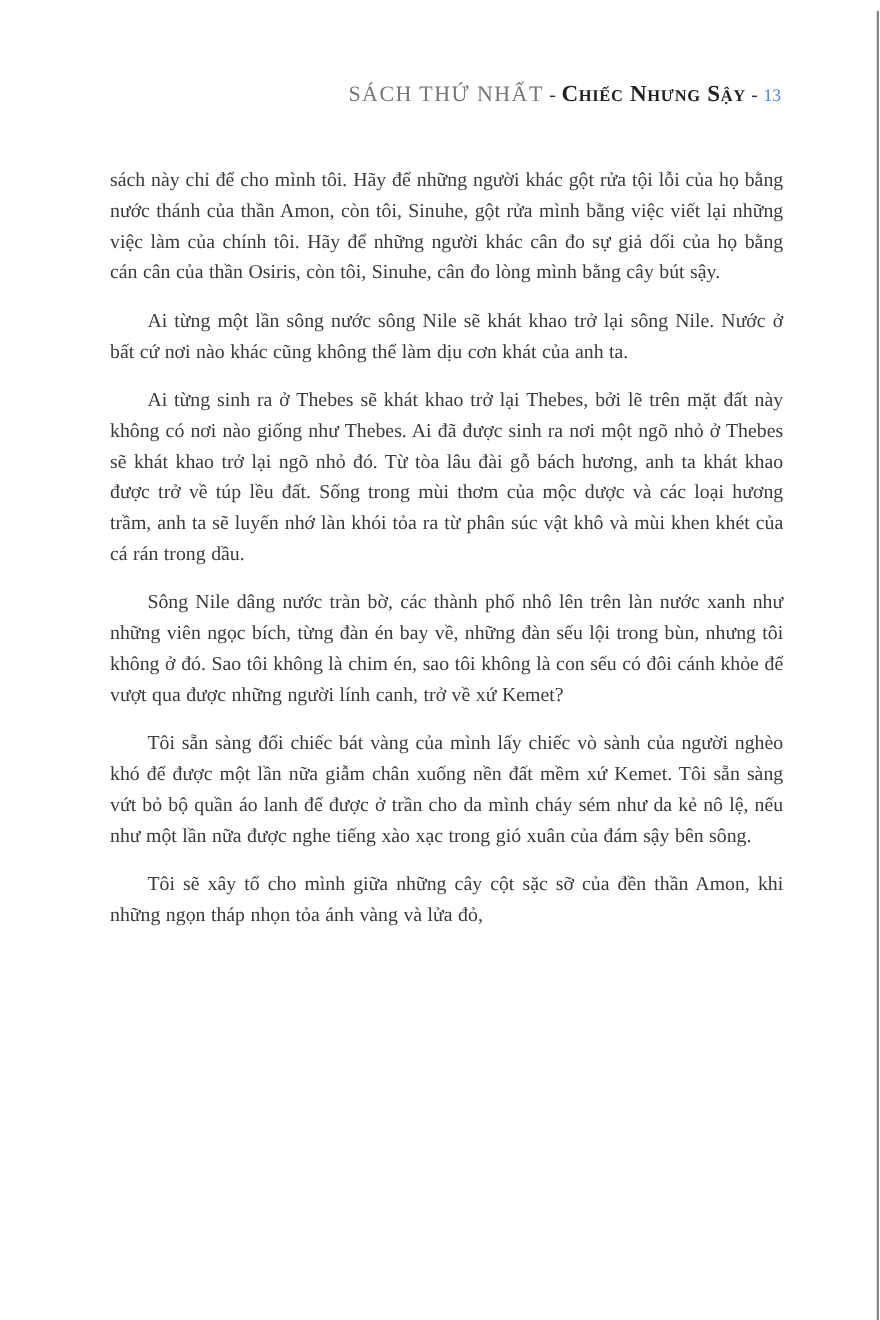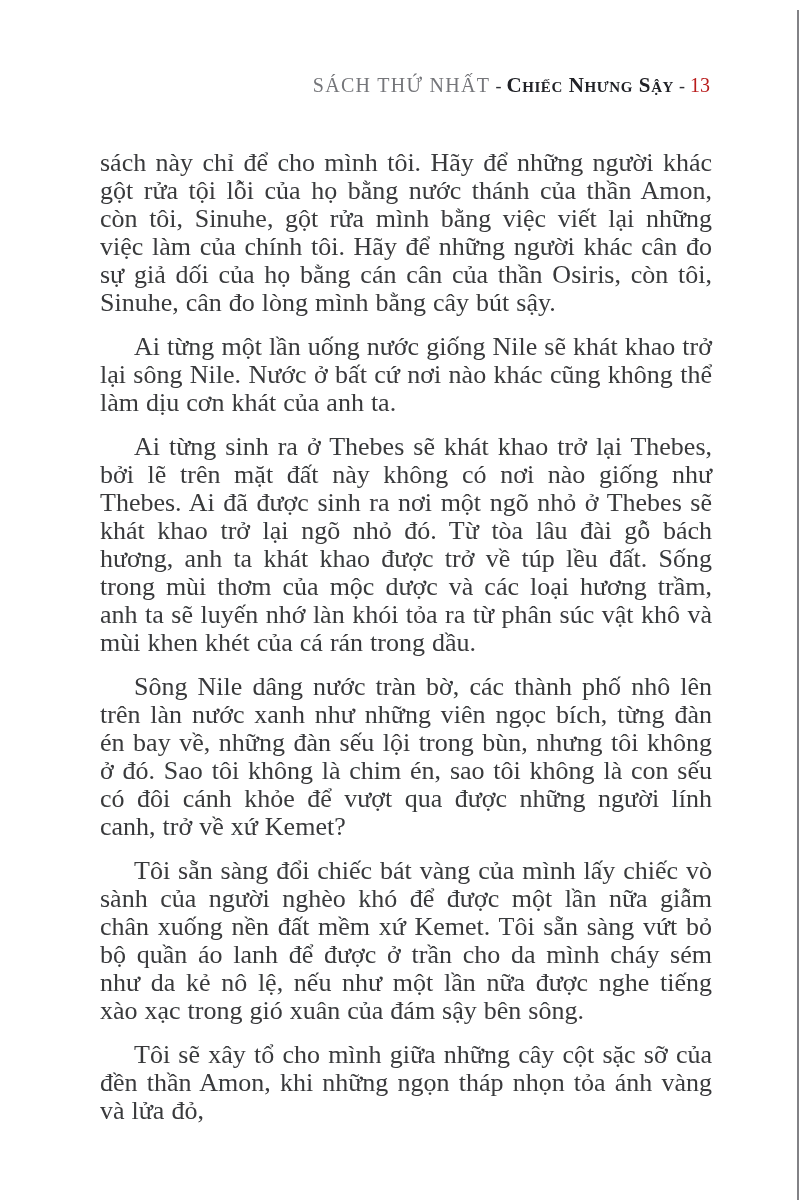--- a/index.html
+++ b/index.html
@@ -45,33 +45,33 @@
     margin: 0 5px;
   }
   .hdr-title {
     font-size: 21px;
     font-weight: bold;
     font-variant: small-caps;
     letter-spacing: 0.6px;
     color: #212227;
   }
   .hdr-page {
-    font-size: 20px;
-    color: #b91c1c;
+    font-size: 16px;
+    color: #3b82f6;
   }
   
   .page-body {
     position: absolute;
     top: 149px;
     left: 100px;
     width: 612px;
   }
   .body-par {
     margin: 0 0 16px 0;
-    font-size: 26px;
+    font-size: 18px;
     line-height: 28px;
     color: #393a3c;
     text-align: justify;
     text-indent: 34px;
     word-spacing: 0.5px;
   }
   .body-par.continuation {
     text-indent: 0;
   }
 </style>
@@ -81,20 +81,20 @@
 <div class="page">
 
   <div class="page-edge"></div>
 
   <div class="running-header">
     <span class="hdr-section">SÁCH THỨ NHẤT</span><span class="hdr-sep">-</span><span class="hdr-title">Chiếc Nhưng Sậy</span><span class="hdr-sep">-</span><span class="hdr-page">13</span>
   </div>
 
   <main class="page-body">
     <p class="body-par continuation">sách này chỉ để cho mình tôi. Hãy để những người khác gột rửa tội lỗi của họ bằng nước thánh của thần Amon, còn tôi, Sinuhe, gột rửa mình bằng việc viết lại những việc làm của chính tôi. Hãy để những người khác cân đo sự giả dối của họ bằng cán cân của thần Osiris, còn tôi, Sinuhe, cân đo lòng mình bằng cây bút sậy.</p>
-    <p class="body-par">Ai từng một lần uống nước giống Nile sẽ khát khao trở lại sông Nile. Nước ở bất cứ nơi nào khác cũng không thể làm dịu cơn khát của anh ta.</p>
+    <p class="body-par">Ai từng một lần sông nước sông Nile sẽ khát khao trở lại sông Nile. Nước ở bất cứ nơi nào khác cũng không thể làm dịu cơn khát của anh ta.</p>
     <p class="body-par">Ai từng sinh ra ở Thebes sẽ khát khao trở lại Thebes, bởi lẽ trên mặt đất này không có nơi nào giống như Thebes. Ai đã được sinh ra nơi một ngõ nhỏ ở Thebes sẽ khát khao trở lại ngõ nhỏ đó. Từ tòa lâu đài gỗ bách hương, anh ta khát khao được trở về túp lều đất. Sống trong mùi thơm của mộc dược và các loại hương trầm, anh ta sẽ luyến nhớ làn khói tỏa ra từ phân súc vật khô và mùi khen khét của cá rán trong dầu.</p>
     <p class="body-par">Sông Nile dâng nước tràn bờ, các thành phố nhô lên trên làn nước xanh như những viên ngọc bích, từng đàn én bay về, những đàn sếu lội trong bùn, nhưng tôi không ở đó. Sao tôi không là chim én, sao tôi không là con sếu có đôi cánh khỏe để vượt qua được những người lính canh, trở về xứ Kemet?</p>
     <p class="body-par">Tôi sẵn sàng đổi chiếc bát vàng của mình lấy chiếc vò sành của người nghèo khó để được một lần nữa giẫm chân xuống nền đất mềm xứ Kemet. Tôi sẵn sàng vứt bỏ bộ quần áo lanh để được ở trần cho da mình cháy sém như da kẻ nô lệ, nếu như một lần nữa được nghe tiếng xào xạc trong gió xuân của đám sậy bên sông.</p>
     <p class="body-par">Tôi sẽ xây tổ cho mình giữa những cây cột sặc sỡ của đền thần Amon, khi những ngọn tháp nhọn tỏa ánh vàng và lửa đỏ,</p>
   </main>
 
 </div>
 
 </body></html>

